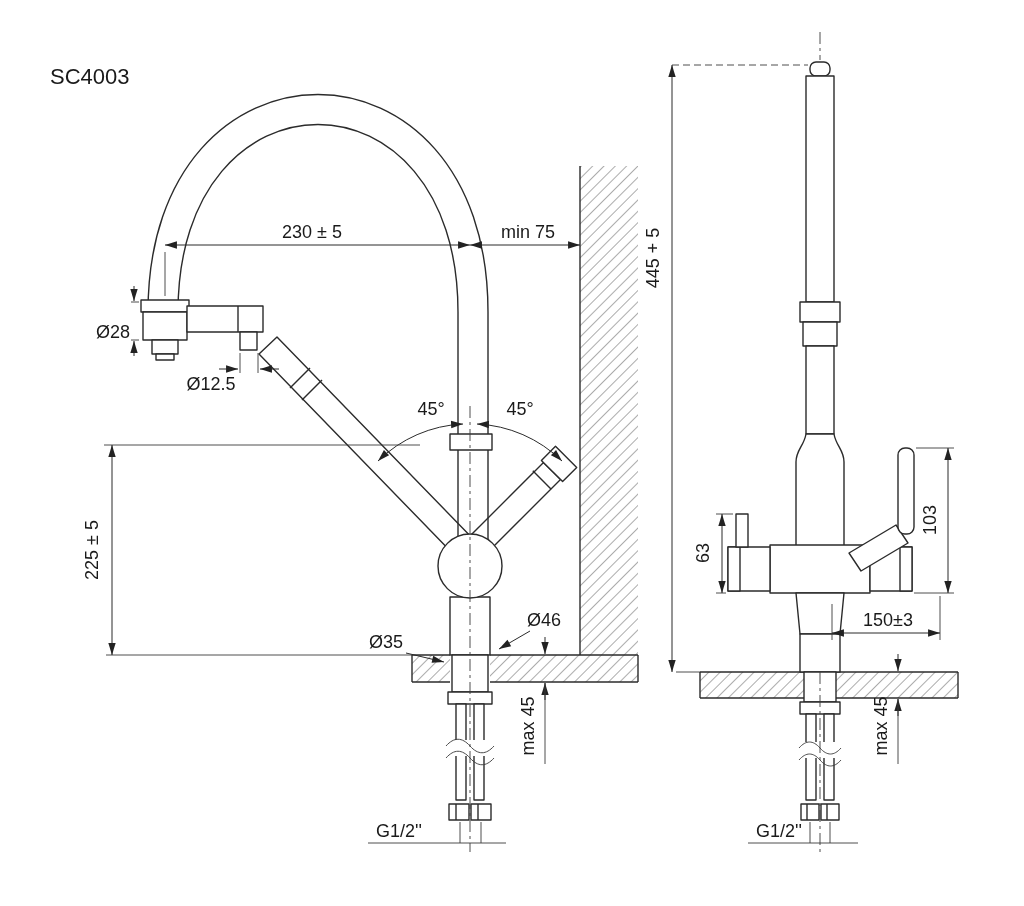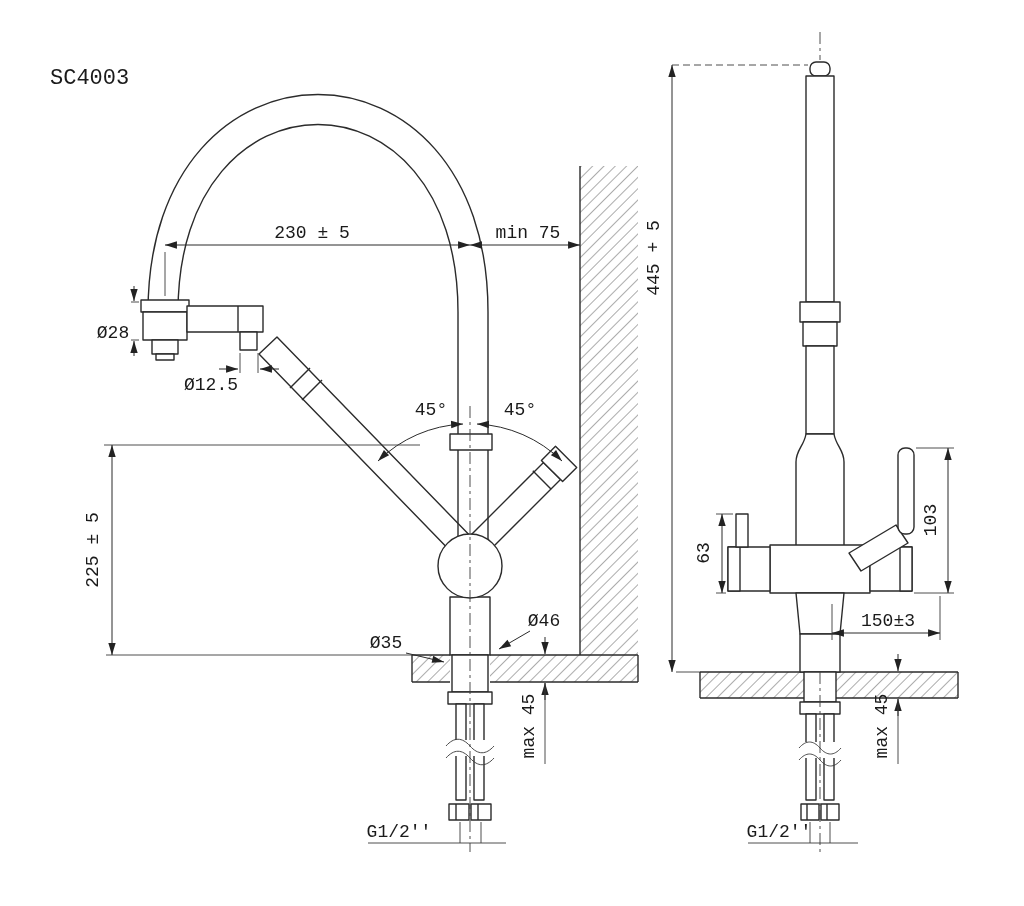--- a/index.html
+++ b/index.html
@@ -1,17 +1,17 @@
 <!DOCTYPE html>
 <html><head>
 <meta charset="utf-8">
 <style>
   html,body{margin:0;padding:0;background:#fff;}
   .sheet{width:1024px;height:906px;background:#ffffff;position:relative;overflow:hidden;
-         font-family:Liberation Mono, monospace;}
+         font-family:Liberation Sans, sans-serif;}
   svg{display:block;}
   .outline{fill:#ffffff;stroke:#2b2b2b;stroke-width:1.4;stroke-linejoin:round;}
   .stroke{fill:none;stroke:#2b2b2b;stroke-width:1.4;stroke-linejoin:round;}
   .thin{fill:none;stroke:#3a3a3a;stroke-width:0.9;}
   .dim{fill:none;stroke:#2b2b2b;stroke-width:1;}
   .dash{stroke-dasharray:7 4;}
   .center{stroke-dasharray:12 4 3 4;}
   .hatchfill{fill:url(#hatch);stroke:none;}
   text{fill:#1a1a1a;}
   .dim-label{font-size:18px;}

